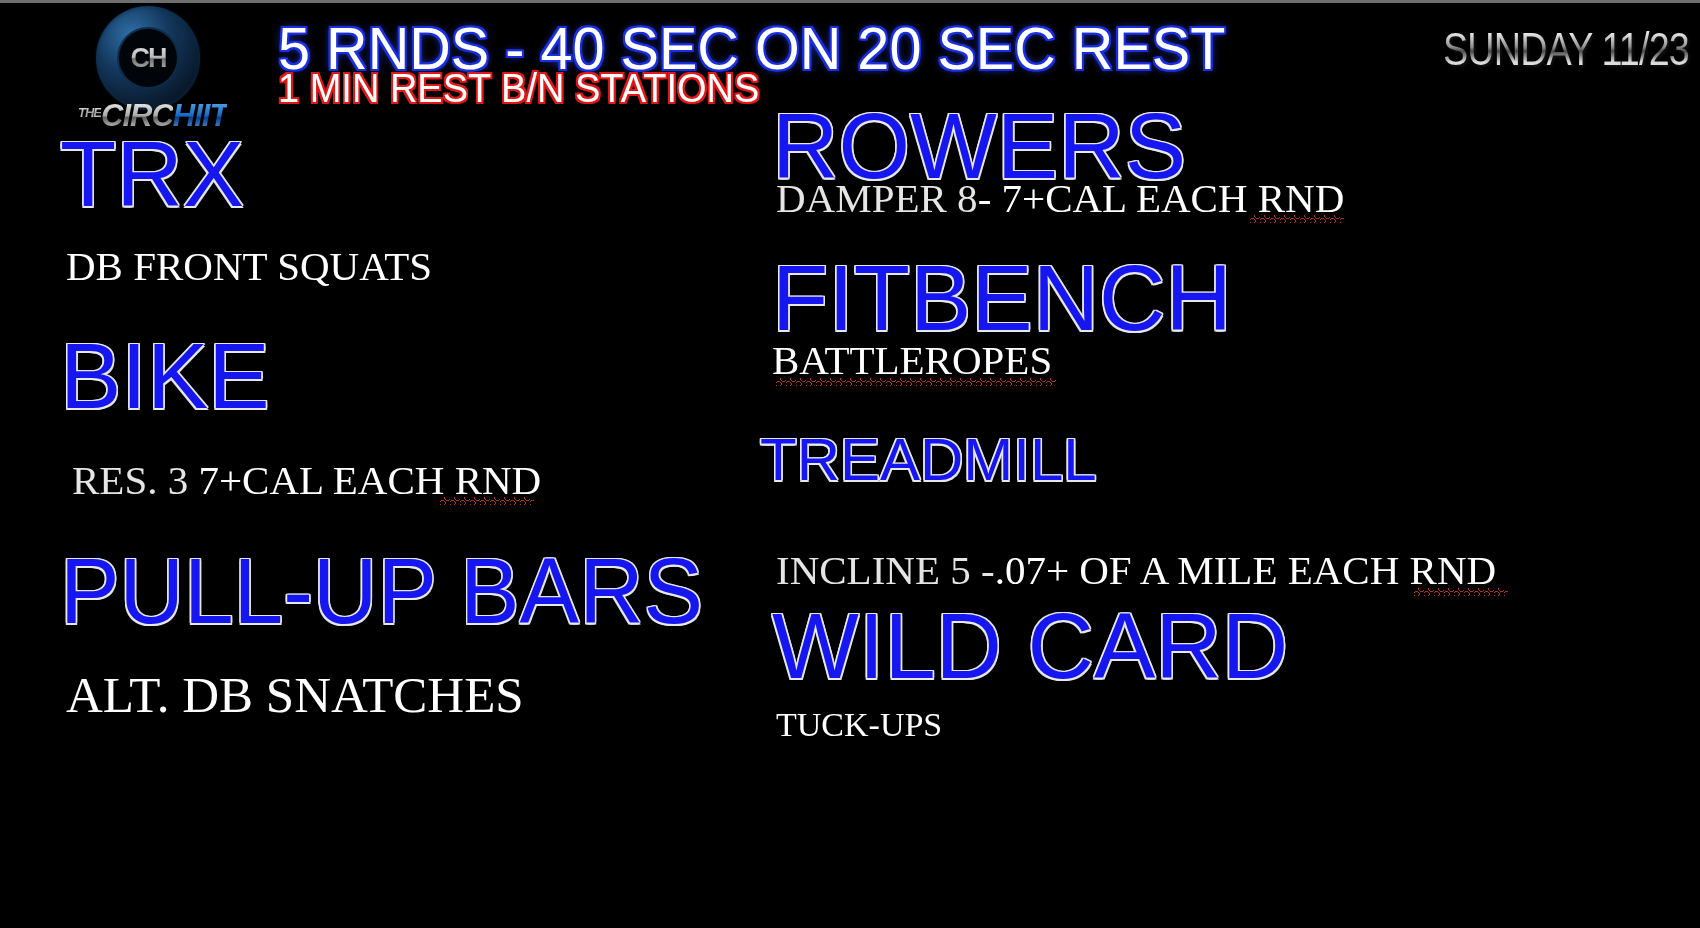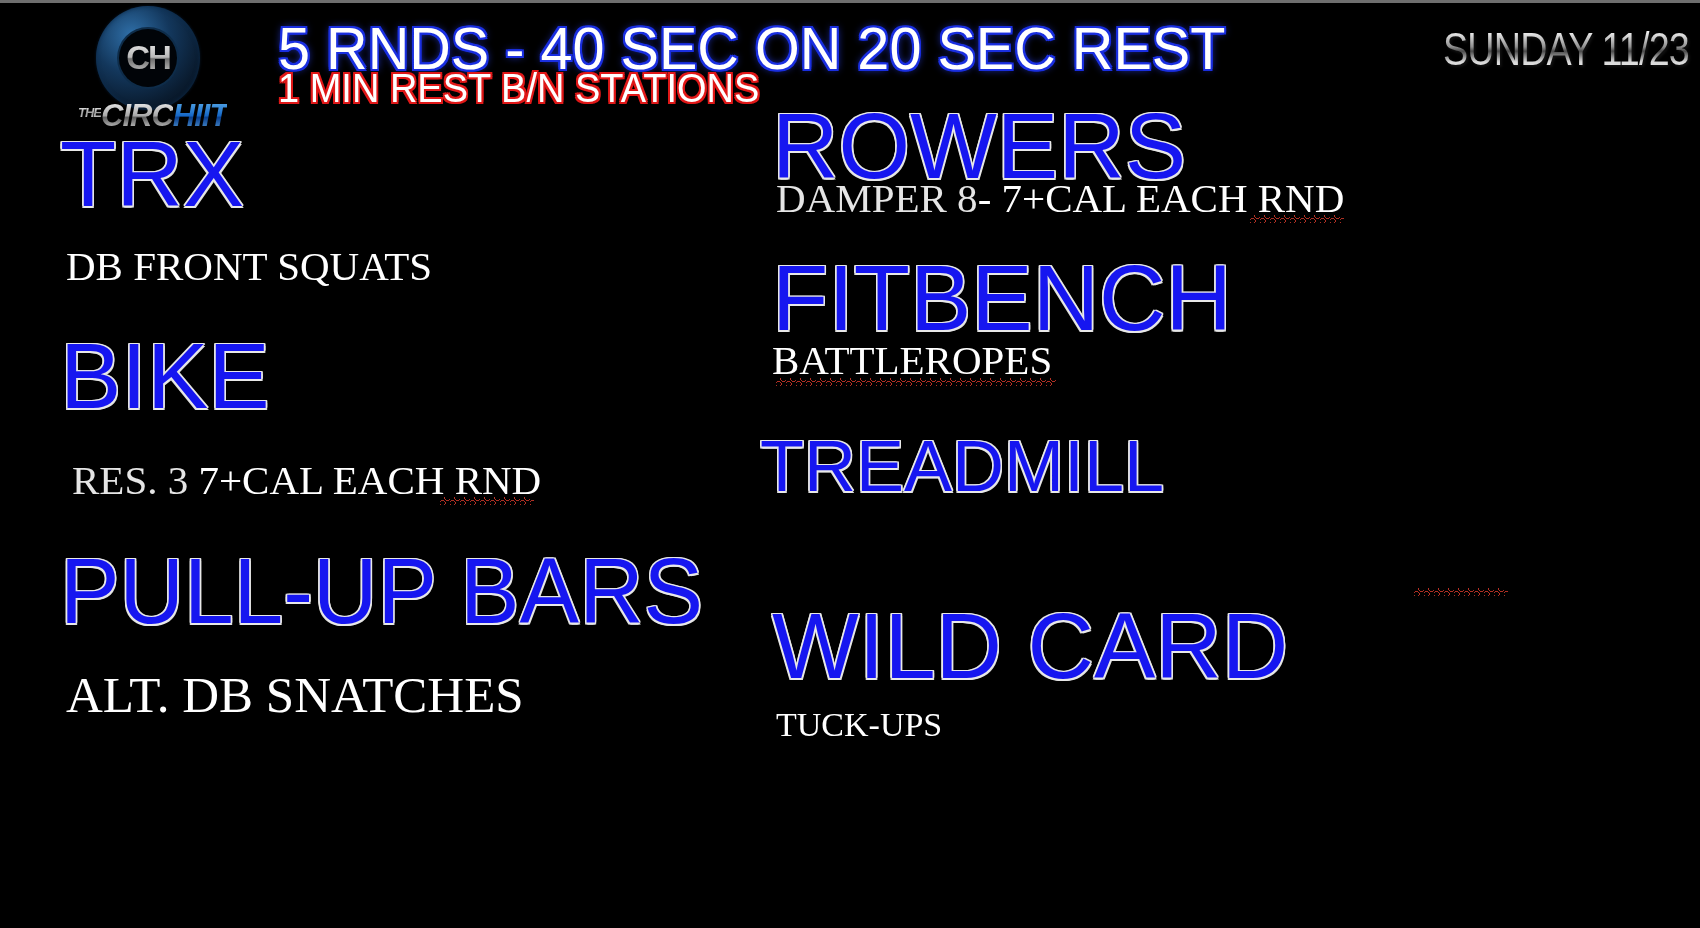--- a/index.html
+++ b/index.html
@@ -62,21 +62,21 @@
     left: 36px;
     top: 32px;
     width: 68px;
     height: 40px;
     z-index: 3;
     display: flex;
     align-items: center;
     justify-content: center;
     font-family: "Liberation Sans", sans-serif;
     font-weight: bold;
-    font-size: 33px;
+    font-size: 27px;
     letter-spacing: -2px;
     background: linear-gradient(180deg, #f4f4f4 0%, #b9b9b9 48%, #6e6e6e 52%, #e4e4e4 100%);
     -webkit-background-clip: text;
     background-clip: text;
     color: transparent;
     text-align: right;
   }
   .logo-word {
     position: absolute;
     left: 0px;
@@ -209,21 +209,21 @@
 
   
   #st-rowers   { left: 772px; top: 100px; font-size: 92px; }
   #sub-rowers  { left: 776px; top: 178px; font-size: 41px; }
   #squig-rowers { left: 1250px; top: 215px; width: 94px; }
 
   #st-fitbench  { left: 772px; top: 252px; font-size: 92px; }
   #sub-fitbench { left: 772px; top: 340px; font-size: 41px; }
   #squig-fitbench { left: 776px; top: 378px; width: 280px; }
 
-  #st-treadmill  { left: 760px; top: 430px; font-size: 72px; }
+  #st-treadmill  { left: 760px; top: 430px; font-size: 60px; }
   #sub-treadmill { left: 776px; top: 550px; font-size: 41px; }
   #squig-treadmill { left: 1414px; top: 588px; width: 94px; }
 
   #st-wildcard  { left: 772px; top: 600px; font-size: 92px; }
   #sub-wildcard { left: 776px; top: 708px; font-size: 34px; }
 </style>
 </head>
 <body>
 
 <div class="board">
@@ -264,20 +264,23 @@
   </div>
   <div class="squig" id="squig-rowers"></div>
 
   <div class="station" id="st-fitbench">FITBENCH</div>
   <div class="sub" id="sub-fitbench">
     <span class="accent"></span><span>BATTLEROPES</span>
   </div>
   <div class="squig" id="squig-fitbench"></div>
 
   <div class="station" id="st-treadmill">TREADMILL</div>
+  <div class="sub" id="sub-treadmill">
+    <span class="accent">INCLINE 5 -</span><span>.07+ OF A MILE  EACH RND</span>
+  </div>
   <div class="squig" id="squig-treadmill"></div>
 
   <div class="station" id="st-wildcard">WILD CARD</div>
   <div class="sub" id="sub-wildcard">
     <span class="accent"></span><span>TUCK-UPS</span>
   </div>
 
 </div>
 
 </body></html>

